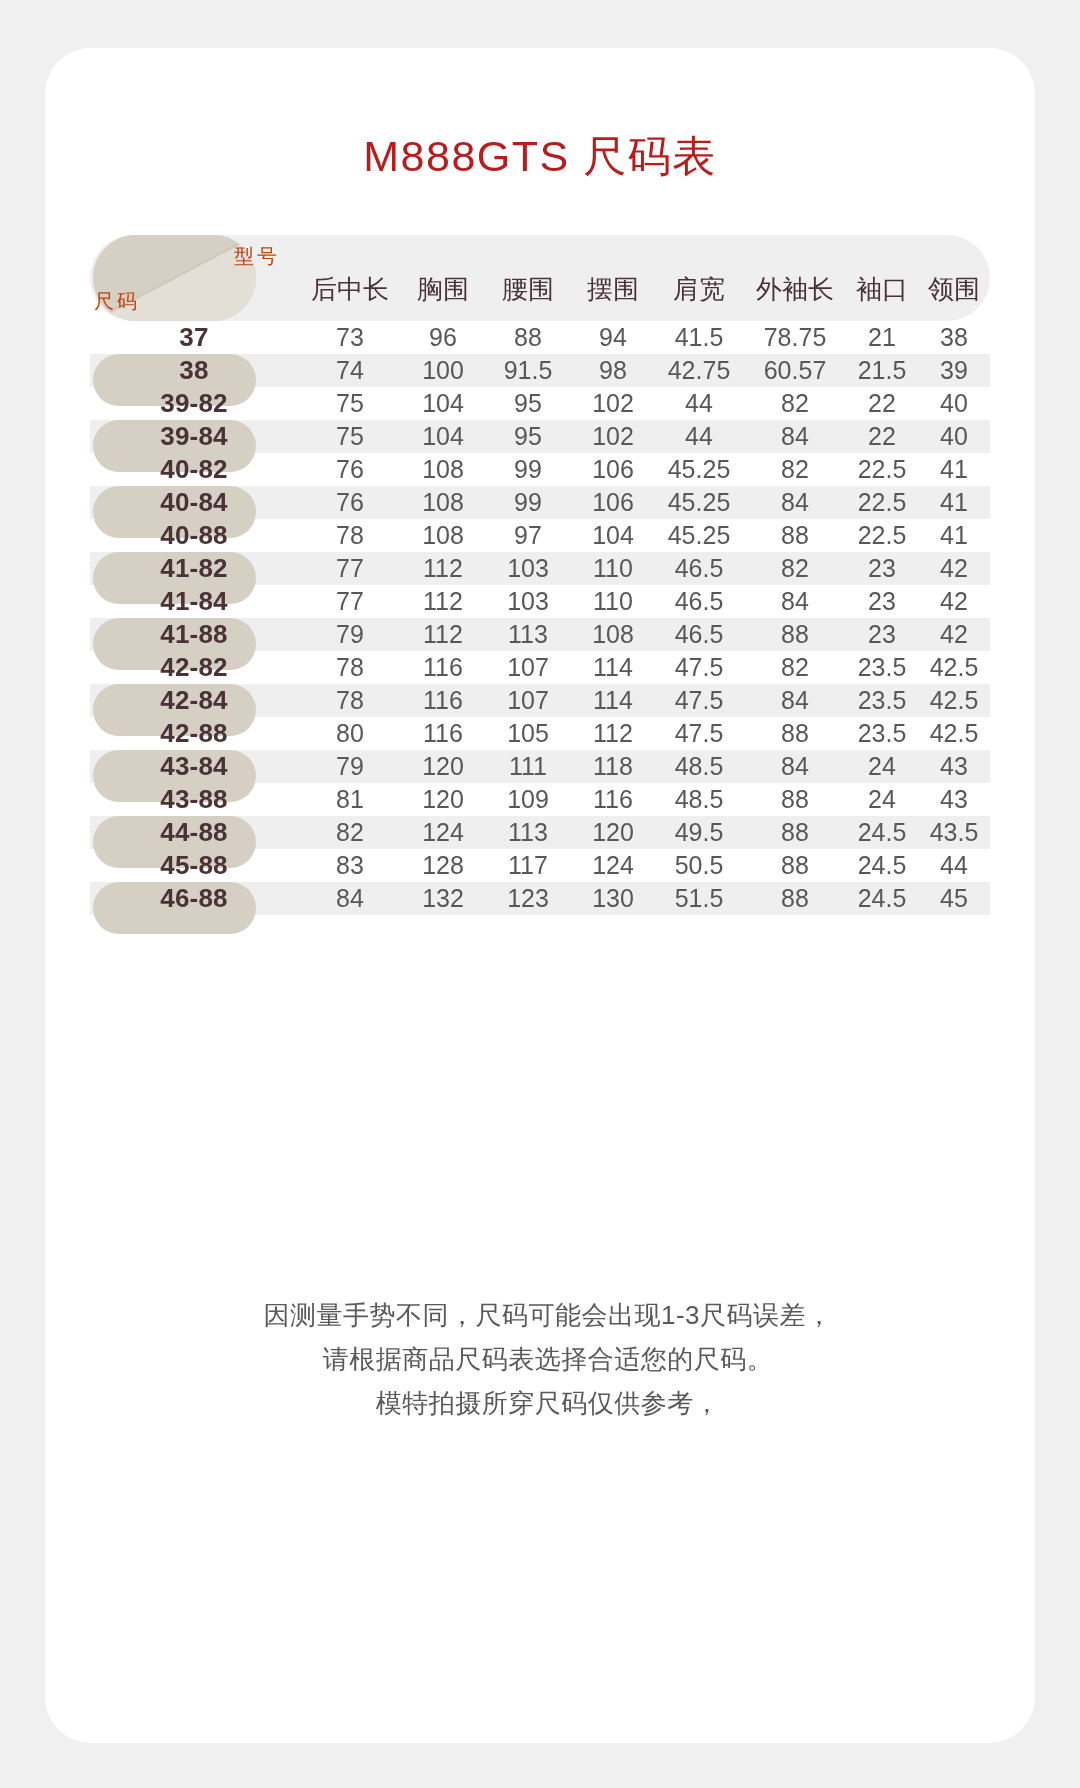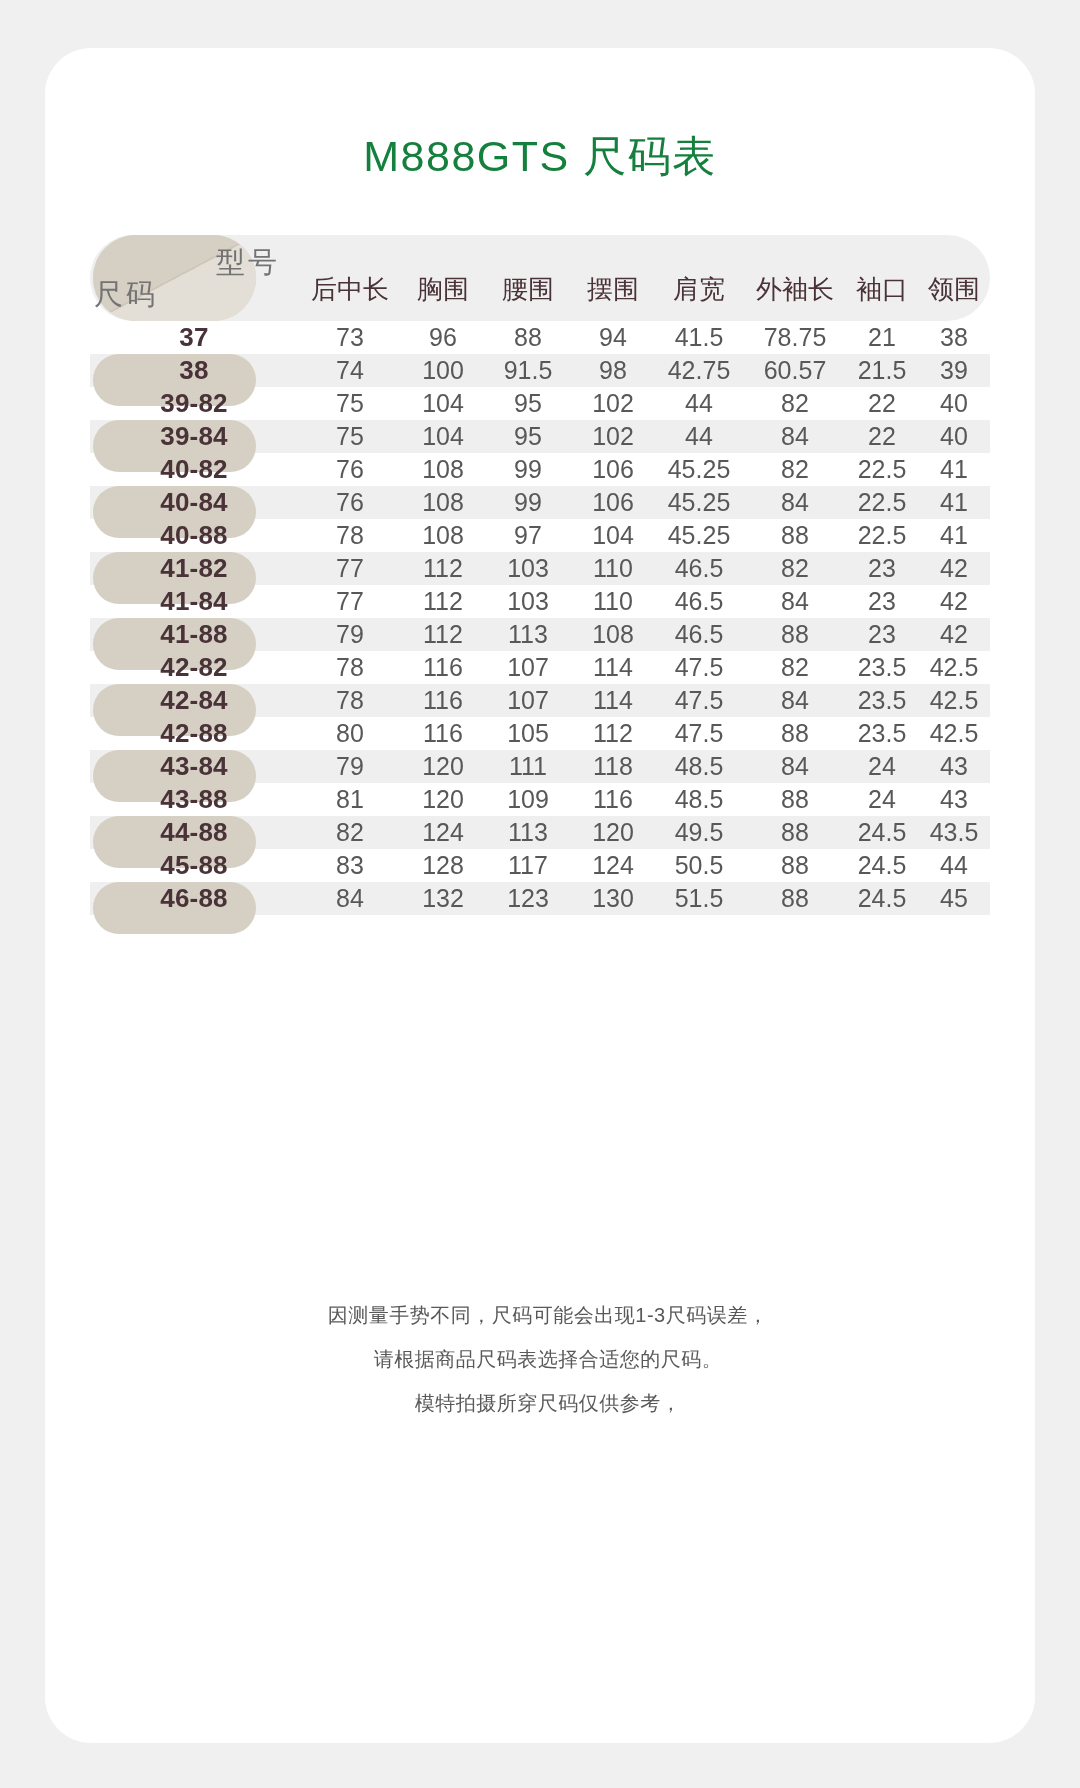--- a/index.html
+++ b/index.html
@@ -28,21 +28,21 @@
 
   
   #title {
     position:absolute;
     left:0; top:80px;
     width:990px;
     text-align:center;
     font-size:43px;
     font-weight:400;
     letter-spacing:1.5px;
-    color:#15803d;
+    color:#b91c1c;
     white-space:nowrap;
   }
 
   
   #table-wrap {
     position:absolute;
     left:45px; top:187px;
     width:900px;
   }
 
@@ -128,22 +128,22 @@
     content:"";
     position:absolute; inset:0;
     background:linear-gradient(to bottom right,
        #d6cfc3 0%, #d6cfc3 49.3%,
        #cfc7ba 49.4%, #cfc7ba 50.6%,
        #e3ded6 50.7%, #e3ded6 100%);
   }
   #corner .ctxt {
     position:absolute;
     z-index:4;
-    font-size:29px;
-    color:#737373;
+    font-size:20px;
+    color:#c2410c;
     letter-spacing:3px;
     white-space:nowrap;
   }
   #corner .ctop    { right:18px; top:8px;  }
   #corner .cbottom { left:4px;  bottom:6px; }
 
   
   #tips {
     position:absolute;
     left:0; top:1245px;
@@ -151,21 +151,21 @@
     text-align:center;
   }
   #tips-title {
     font-size:35px;
     font-weight:700;
     color:#4a3338;
     letter-spacing:2px;
     margin-bottom:30px;
   }
   .tip-line {
-    font-size:20px;
+    font-size:26px;
     color:#595959;
     line-height:44px;
     letter-spacing:0.5px;
     white-space:nowrap;
     margin-left:16px;
   }
 </style>
 </head>
 <body>
 

